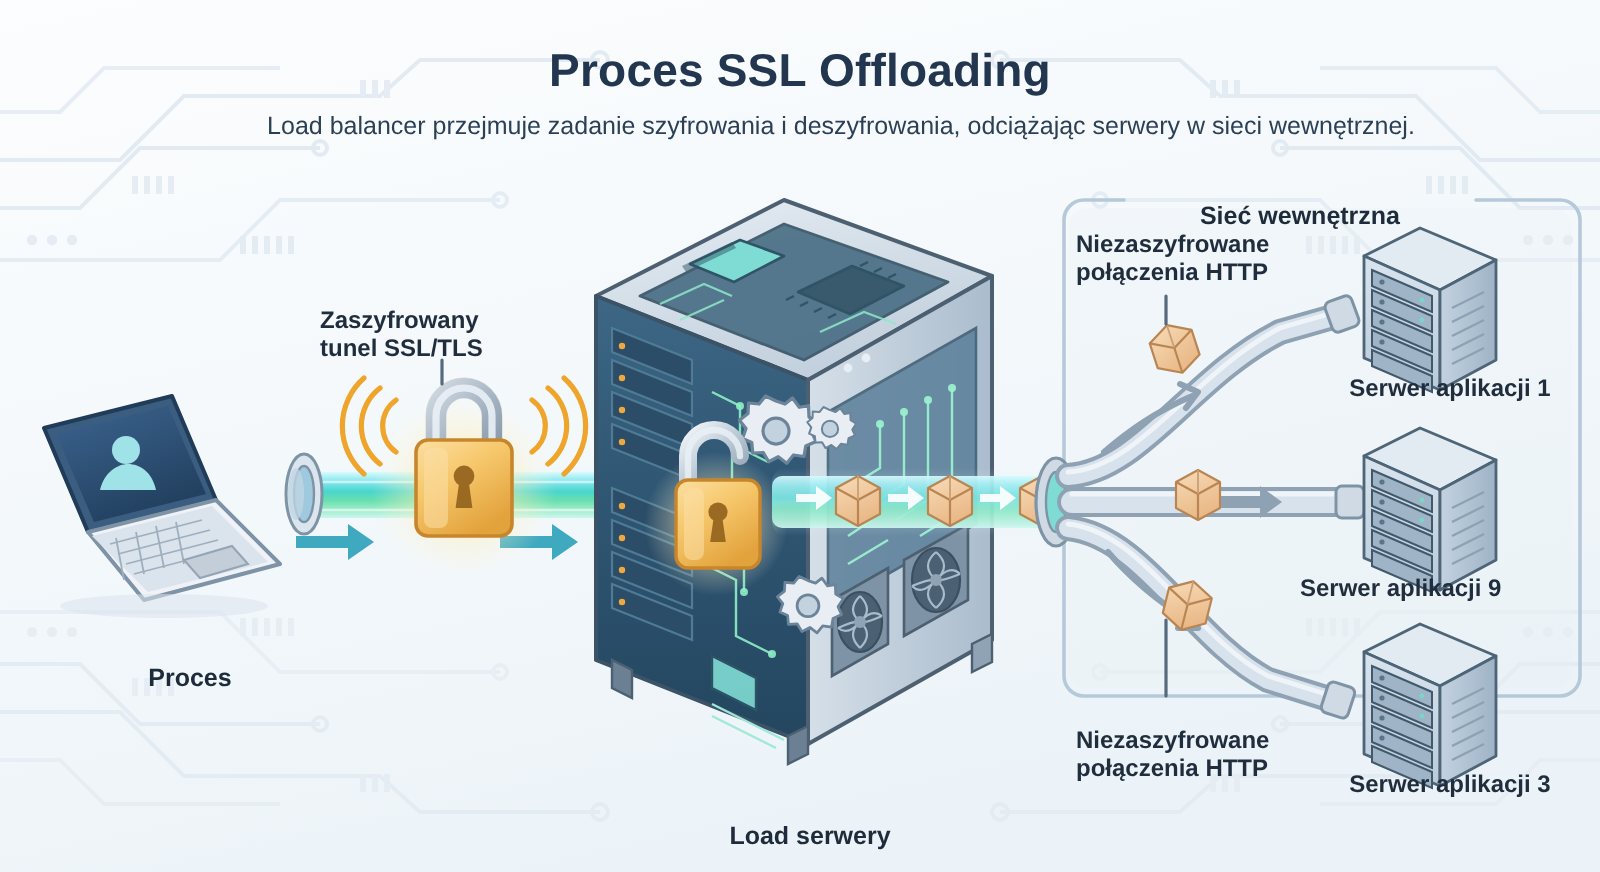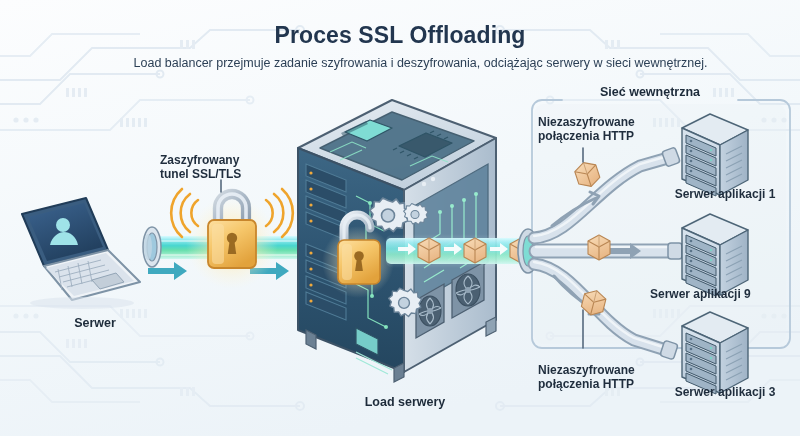--- a/index.html
+++ b/index.html
@@ -12,21 +12,21 @@
   #mainsvg{pointer-events:none;}
   .txt{position:absolute;margin:0;white-space:pre;line-height:1.18;}
   #title{
     left:0;right:0;top:22px;text-align:center;
     font-size:23px;font-weight:bold;color:#22364f;letter-spacing:.1px;
   }
   #subtitle{
     left:0;right:0;top:56px;text-align:center;
     font-size:12.5px;font-weight:normal;color:#2b3f55;padding-left:41px;
   }
-  .lbl-bold{font-size:12.5px;font-weight:bold;color:#1d2b3a;}
+  .lbl-bold{font-size:12.5px;font-weight:bold;color:#1d2b3a;margin-top:16px;}
   .lbl-norm{font-size:12px;font-weight:bold;color:#1f2d3d;}
   #lbl-klient{left:40px;top:316px;width:110px;text-align:center;}
   #lbl-lb{left:305px;top:395px;width:200px;text-align:center;}
   #lbl-tunnel{left:160px;top:153px;width:120px;}
   #lbl-net{left:560px;top:85px;width:180px;text-align:center;}
   #lbl-http1{left:538px;top:115px;width:150px;text-align:left;}
   #lbl-http2{left:538px;top:363px;width:150px;text-align:left;}
   #lbl-srv1{left:650px;top:187px;width:150px;text-align:center;}
   #lbl-srv2{left:650px;top:287px;width:150px;text-align:left;}
   #lbl-srv3{left:650px;top:385px;width:150px;text-align:center;}
@@ -500,21 +500,21 @@
     <g stroke="#56697d" stroke-width="1.6" stroke-linecap="round">
       <path d="M221 180 v12"></path>
       <path d="M583 148 v14"></path>
       <path d="M583 310 v38"></path>
     </g>
   </svg>
 
   <h1 class="txt" id="title">Proces SSL Offloading</h1>
   <p class="txt" id="subtitle">Load balancer przejmuje zadanie szyfrowania i deszyfrowania, odciążając serwery w sieci wewnętrznej.</p>
 
-  <p class="txt lbl-bold" id="lbl-klient">Serwer</p>
+  <p class="txt lbl-bold" id="lbl-klient">Proces</p>
   <p class="txt lbl-bold" id="lbl-lb">Load serwery</p>
   <p class="txt lbl-norm" id="lbl-tunnel">Zaszyfrowany
 tunel SSL/TLS</p>
   <p class="txt lbl-bold" id="lbl-net">Sieć wewnętrzna</p>
   <p class="txt lbl-norm" id="lbl-http1">Niezaszyfrowane
 połączenia HTTP</p>
   <p class="txt lbl-norm" id="lbl-http2">Niezaszyfrowane
 połączenia HTTP</p>
   <p class="txt lbl-norm" id="lbl-srv1">Serwer aplikacji 1</p>
   <p class="txt lbl-norm" id="lbl-srv2">Serwer aplikacji 9</p>

